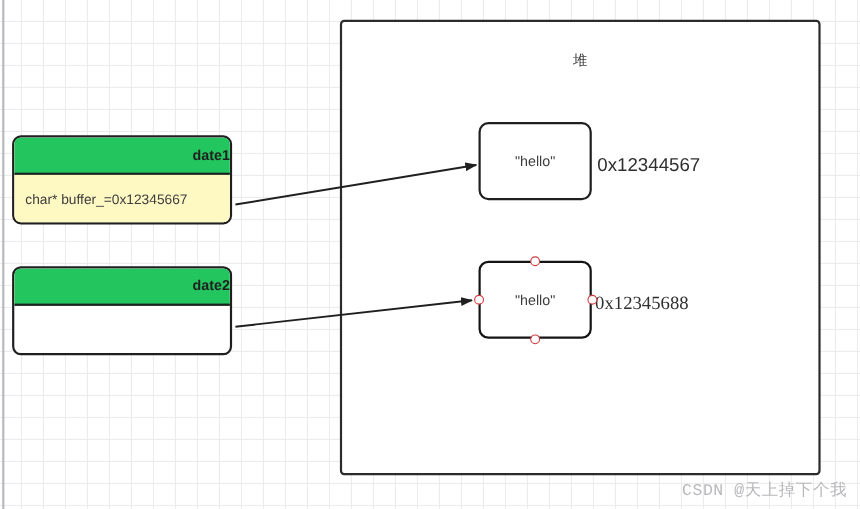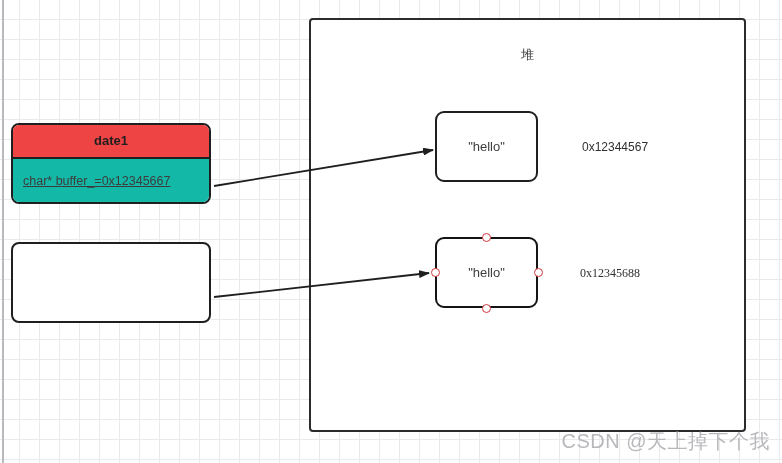--- a/index.html
+++ b/index.html
@@ -46,36 +46,35 @@
 
   
   .class-box {
     border: 2px solid #1f1f1f;
     border-radius: 8px;
     overflow: hidden;
   }
   .class-title {
     height: 32px;
     line-height: 32px;
-    text-align: center;
+    text-align: right;
     font-size: 13px;
     font-weight: bold;
     color: #1f1f1f;
     border-bottom: 2px solid #1f1f1f;
-    background: #ef4444;
+    background: #22c55e;
   }
   .class-body {
     height: 45px;
     line-height: 45px;
     padding-left: 10px;
     font-size: 12.5px;
     color: #3d3d3d;
-    background: #14b8a6;
+    background: #fef9c3;
     white-space: nowrap;
-    text-decoration: underline;
   }
 
   
   #heap-container {
     border: 2px solid #2b2b2b;
     border-radius: 4px;
     background: #ffffff;
   }
   #heap-label {
     position: absolute;
@@ -109,45 +108,45 @@
     height: 9px;
     box-sizing: border-box;
     border: 1.6px solid #d2393d;
     border-radius: 50%;
     background: #ffffff;
   }
 
   
   .addr-label {
     position: absolute;
-    font-size: 12px;
+    font-size: 17px;
     color: #2f2f2f;
     white-space: nowrap;
-    margin-left: 39px;
   }
 
   
   #arrows {
     position: absolute;
     left: 0;
     top: 0;
     width: 782px;
     height: 463px;
     pointer-events: none;
   }
 
   
   #watermark {
     position: absolute;
     right: 12px;
     bottom: 8px;
-    font-size: 20px;
+    font-size: 15px;
     color: #b8b8bc;
     letter-spacing: 0.5px;
     white-space: nowrap;
+    font-family: Liberation Mono, monospace;
   }
 </style>
 </head>
 <body>
 
 <div id="canvas">
 
   <div id="left-rule"></div>
 
   <div class="shape" id="heap-container" style="left:309px; top:18px; width:437px; height:414px;">
@@ -168,20 +167,21 @@
   <div class="handle" style="left:482px; top:232.5px;"></div>
   <div class="handle" style="left:533.5px; top:268px;"></div>
   <div class="handle" style="left:482px; top:303.5px;"></div>
 
   <div class="shape class-box" style="left:11px; top:123px; width:200px; height:81px;">
     <div class="class-title">date1</div>
     <div class="class-body">char* buffer_=0x12345667</div>
   </div>
 
   <div class="shape class-box" style="left:11px; top:242px; width:200px; height:81px;">
+    <div class="class-title">date2</div>
   </div>
 
   <svg id="arrows" viewBox="0 0 782 463">
     <defs>
       <marker id="arrowhead" markerWidth="11" markerHeight="8" refX="10" refY="4" orient="auto" markerUnits="userSpaceOnUse">
         <path d="M0,0 L11,4 L0,8 z" fill="#1f1f1f"></path>
       </marker>
     </defs>
     <line x1="214" y1="186" x2="433" y2="150" stroke="#1f1f1f" stroke-width="1.8" marker-end="url(#arrowhead)"></line>
     <line x1="214" y1="297" x2="429" y2="273" stroke="#1f1f1f" stroke-width="1.8" marker-end="url(#arrowhead)"></line>

